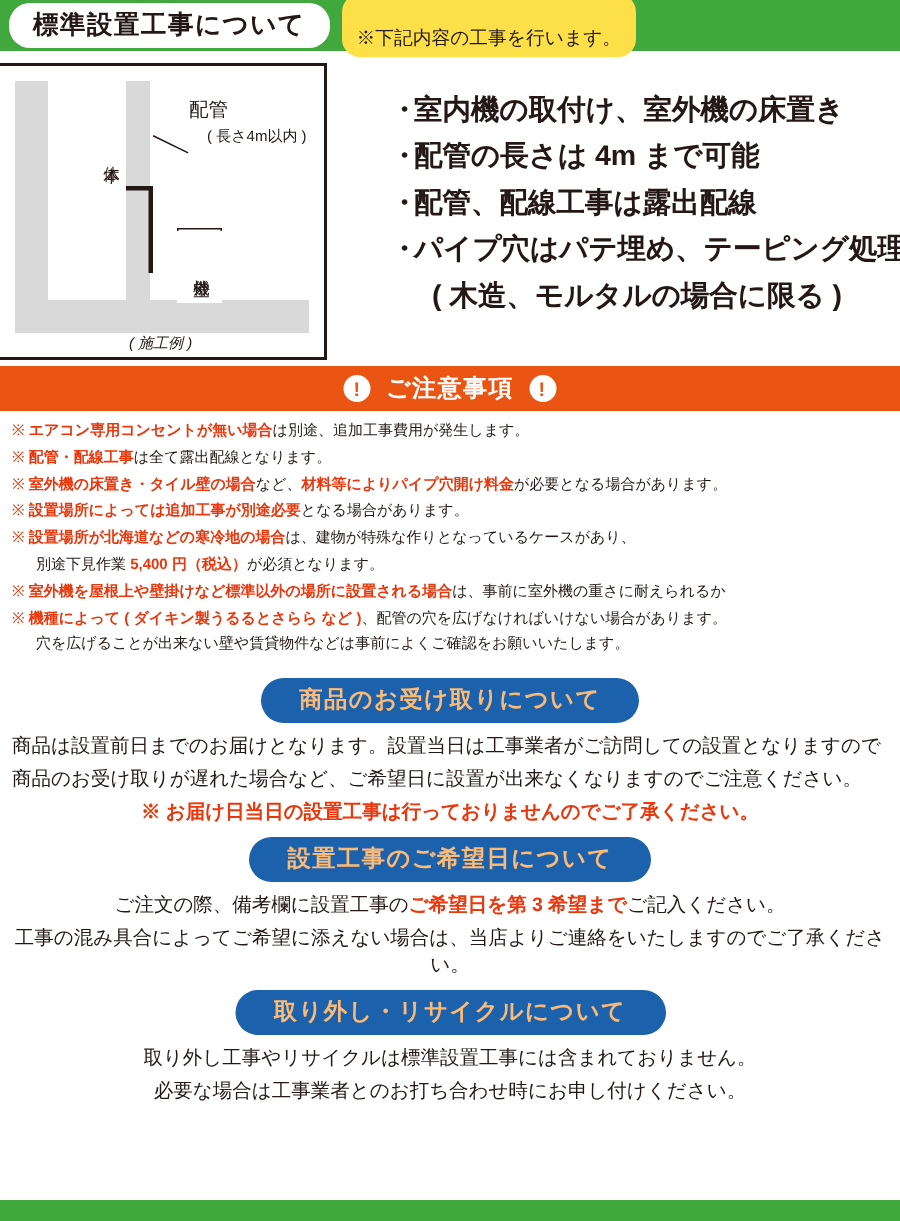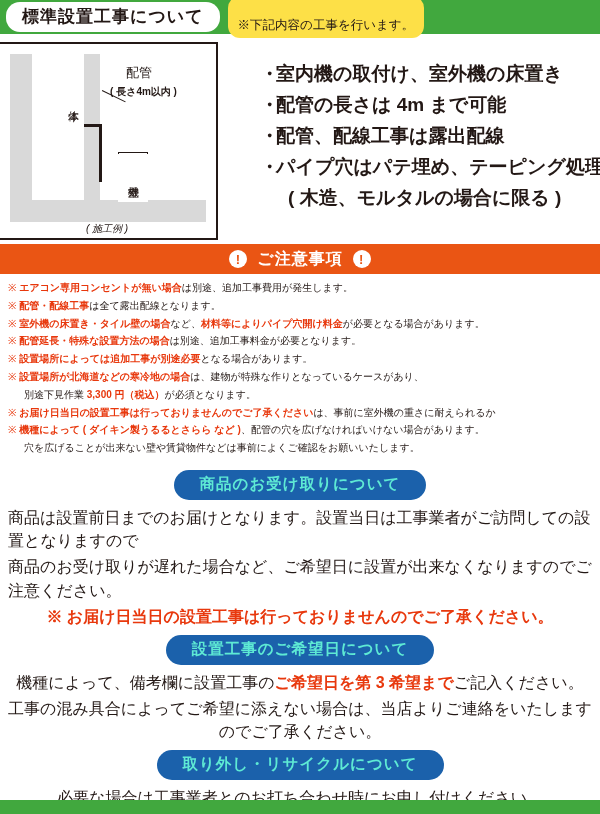--- a/index.html
+++ b/index.html
@@ -133,33 +133,33 @@
     color: #231815;
   }
   .notes p.cont { padding-left: 16px; }
   .em { color: #e8380d; }
   .emb { color: #e8380d; font-weight: bold; }
 
   
   .blue-head {
     margin: 7px auto 6px auto;
     background: #1b61ab;
-    color: #5eead4;
+    color: #fdba74;
     font-weight: bold;
     font-size: 15.5px;
     text-align: left;
     border-radius: 16px;
     padding: 4px 26px 5px 26px;
     width: fit-content;
     letter-spacing: 1px;
   }
   .blk { padding: 0 8px; }
   .blk p {
     margin: 0 0 3px 0;
-    font-size: 16px;
+    font-size: 13px;
     line-height: 1.45;
     text-align: center;
   }
   .blk p.left { text-align: left; }
 
   .bottom-bar {
     position: absolute;
     left: 0; bottom: 0;
     width: 100%;
     height: 14px;
@@ -186,21 +186,21 @@
 
       <div class="d-outline" style="left:64px; top:34px; width:22px; height:48px; background:#fff;"></div>
       <div class="d-box-label d-vert" style="left:64px; top:34px; width:22px; height:48px; border:none;">本体</div>
 
       <div class="d-line" style="left:86px; top:80px; width:18px; height:3px;"></div>
       <div class="d-line" style="left:101px; top:80px; width:3px; height:58px;"></div>
 
       <div class="d-line" style="left:104px; top:46px; width:26px; height:1.4px; transform:rotate(26deg); transform-origin:left center;"></div>
 
       <div class="d-label" style="left:128px; top:22px; font-size:13px;">配管</div>
-      <div class="d-label small" style="left:112px; top:42px;font-weight:bold;">( 長さ4m以内 )</div>
+      <div class="d-label small" style="left:140px; top:42px;">( 長さ4m以内 )</div>
 
       <div class="d-outline" style="left:120px; top:108px; width:30px; height:50px;"></div>
       <div class="d-box-label d-vert" style="left:120px; top:110px; width:30px; height:48px; border:none; font-size:11px;">室外機</div>
 
       <div class="d-caption">( 施工例 )</div>
     </div>
 
     <ul class="bullets">
       <li class="">室内機の取付け、室外機の床置き</li>
       <li>配管の長さは 4m まで可能</li>
@@ -213,42 +213,41 @@
   <div class="caution-bar">
     <span class="excl">!</span>
     <span>ご注意事項</span>
     <span class="excl">!</span>
   </div>
 
   <div class="notes" id="notes-container">
       <p><span class="em">※ </span><span class="emb">エアコン専用コンセントが無い場合</span><span>は別途、追加工事費用が発生します。</span></p>
       <p><span class="em">※ </span><span class="emb">配管・配線工事</span><span>は全て露出配線となります。</span></p>
       <p><span class="em">※ </span><span class="emb">室外機の床置き・タイル壁の場合</span><span>など、</span><span class="emb">材料等によりパイプ穴開け料金</span><span>が必要となる場合があります。</span></p>
-      <p><span class="em">※ </span><span class="emb">配管延長・特殊な設置方法の場合</span><span>は別途、追加工事料金が必要となります。</span></p>
       <p><span class="em">※ </span><span class="emb">設置場所によっては追加工事が別途必要</span><span>となる場合があります。</span></p>
       <p><span class="em">※ </span><span class="emb">設置場所が北海道などの寒冷地の場合</span><span>は、建物が特殊な作りとなっているケースがあり、</span></p>
-      <p class="cont"><span>別途下見作業 </span><span class="emb">3,300 円（税込）</span><span>が必須となります。</span></p>
-      <p><span class="em">※ </span><span class="emb">お届け日当日の設置工事は行っておりませんのでご了承ください</span><span>は、事前に室外機の重さに耐えられるか</span></p>
+      <p class="cont"><span>別途下見作業 </span><span class="emb">5,400 円（税込）</span><span>が必須となります。</span></p>
+      <p><span class="em">※ </span><span class="emb">室外機を屋根上や壁掛けなど標準以外の場所に設置される場合</span><span>は、事前に室外機の重さに耐えられるか</span></p>
       <p><span class="em">※ </span><span class="emb">機種によって ( ダイキン製うるるとさらら など )</span><span>、配管の穴を広げなければいけない場合があります。</span></p>
       <p class="cont"><span>穴を広げることが出来ない壁や賃貸物件などは事前によくご確認をお願いいたします。</span></p>
     </div>
 
   <div id="sections-container">
       <div class="blue-head">商品のお受け取りについて</div>
       <div class="blk">
         <p class="left"><span>商品は設置前日までのお届けとなります。設置当日は工事業者がご訪問しての設置となりますので</span></p>
         <p class="left"><span>商品のお受け取りが遅れた場合など、ご希望日に設置が出来なくなりますのでご注意ください。</span></p>
         <p><span class="emb">※ お届け日当日の設置工事は行っておりませんのでご了承ください。</span></p>
       </div>
       <div class="blue-head">設置工事のご希望日について</div>
       <div class="blk">
-        <p><span>機種によって、備考欄に設置工事の</span><span class="emb">ご希望日を第 3 希望まで</span><span>ご記入ください。</span></p>
+        <p><span>ご注文の際、備考欄に設置工事の</span><span class="emb">ご希望日を第 3 希望まで</span><span>ご記入ください。</span></p>
         <p><span>工事の混み具合によってご希望に添えない場合は、当店よりご連絡をいたしますのでご了承ください。</span></p>
       </div>
       <div class="blue-head">取り外し・リサイクルについて</div>
       <div class="blk">
+        <p><span>取り外し工事やリサイクルは標準設置工事には含まれておりません。</span></p>
         <p><span>必要な場合は工事業者とのお打ち合わせ時にお申し付けください。</span></p>
-        <p><span>取り外し工事やリサイクルは標準設置工事には含まれておりません。</span></p>
       </div>
     </div>
 
   <div class="bottom-bar"></div>
 </div>
 
 </body></html>

